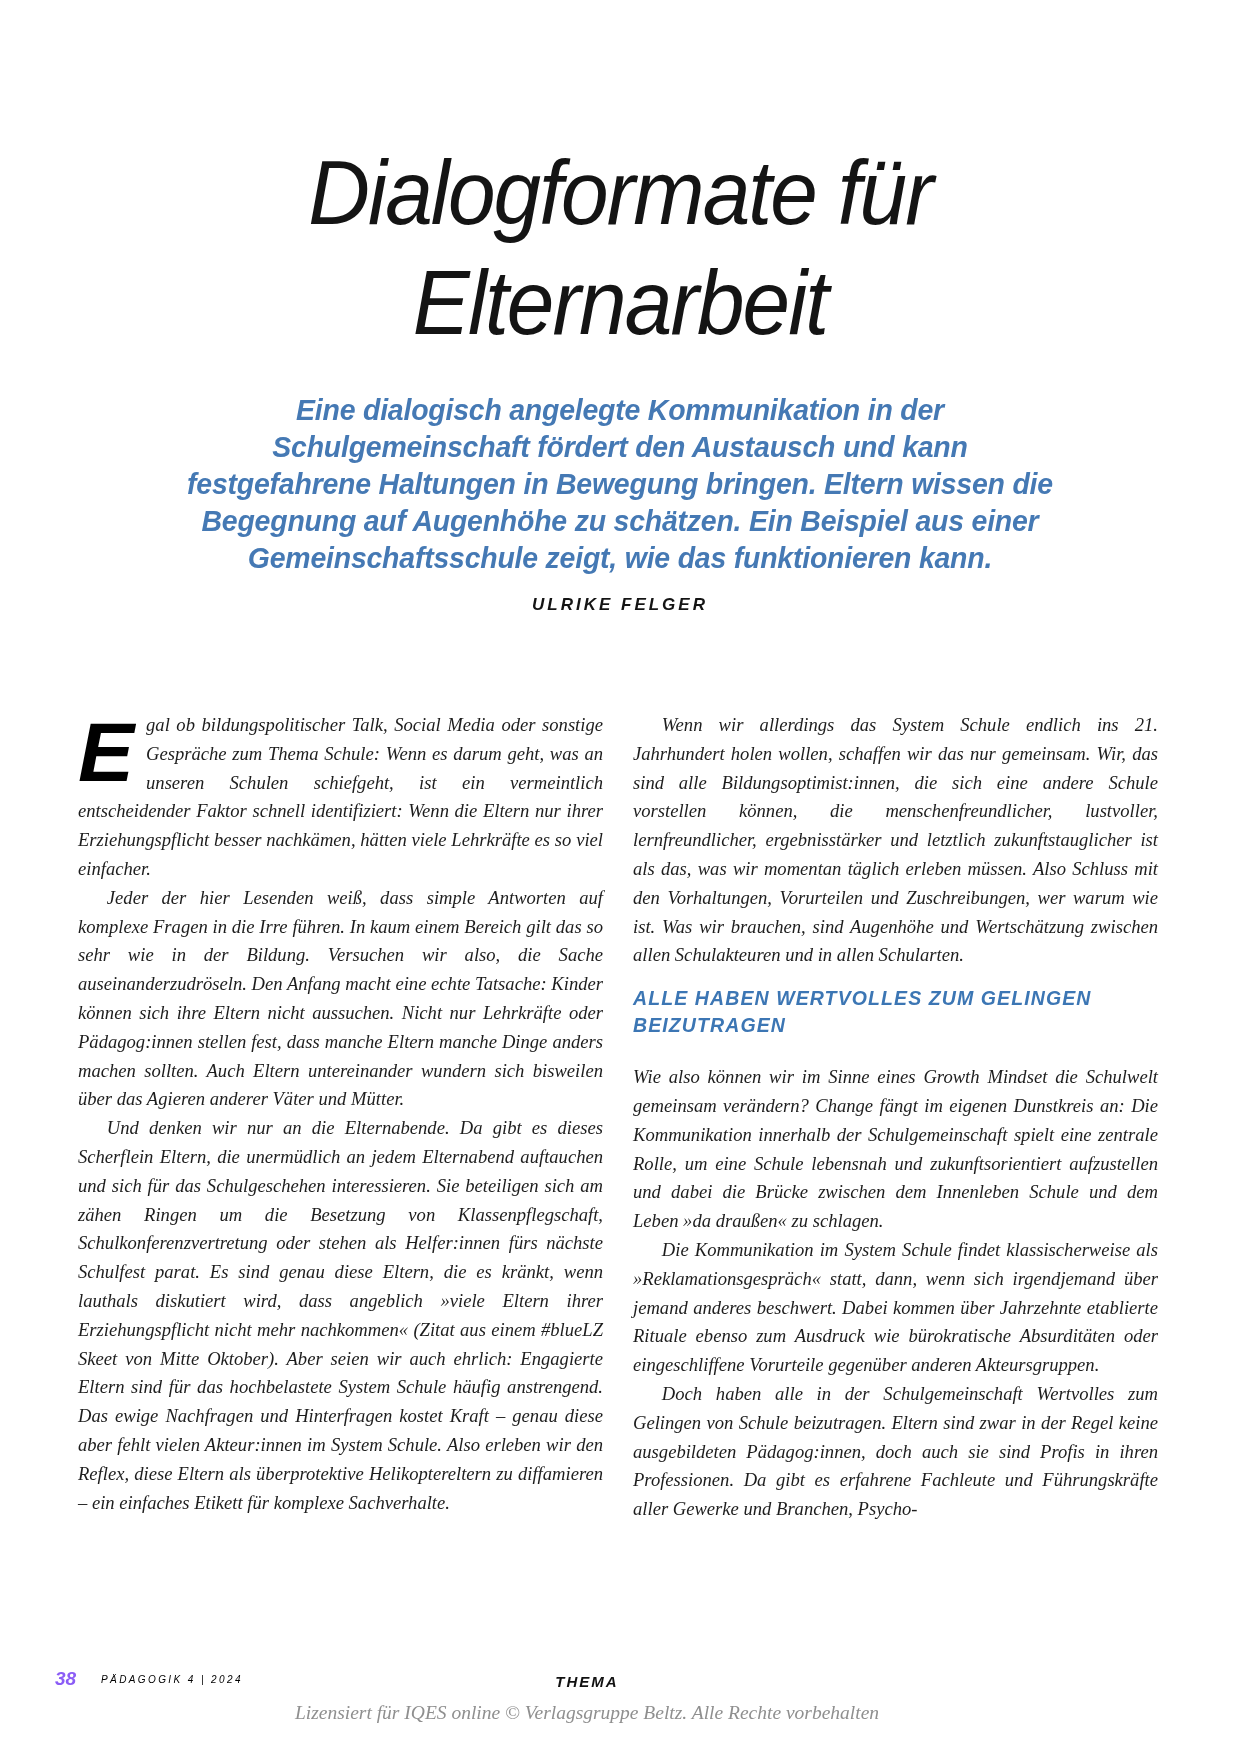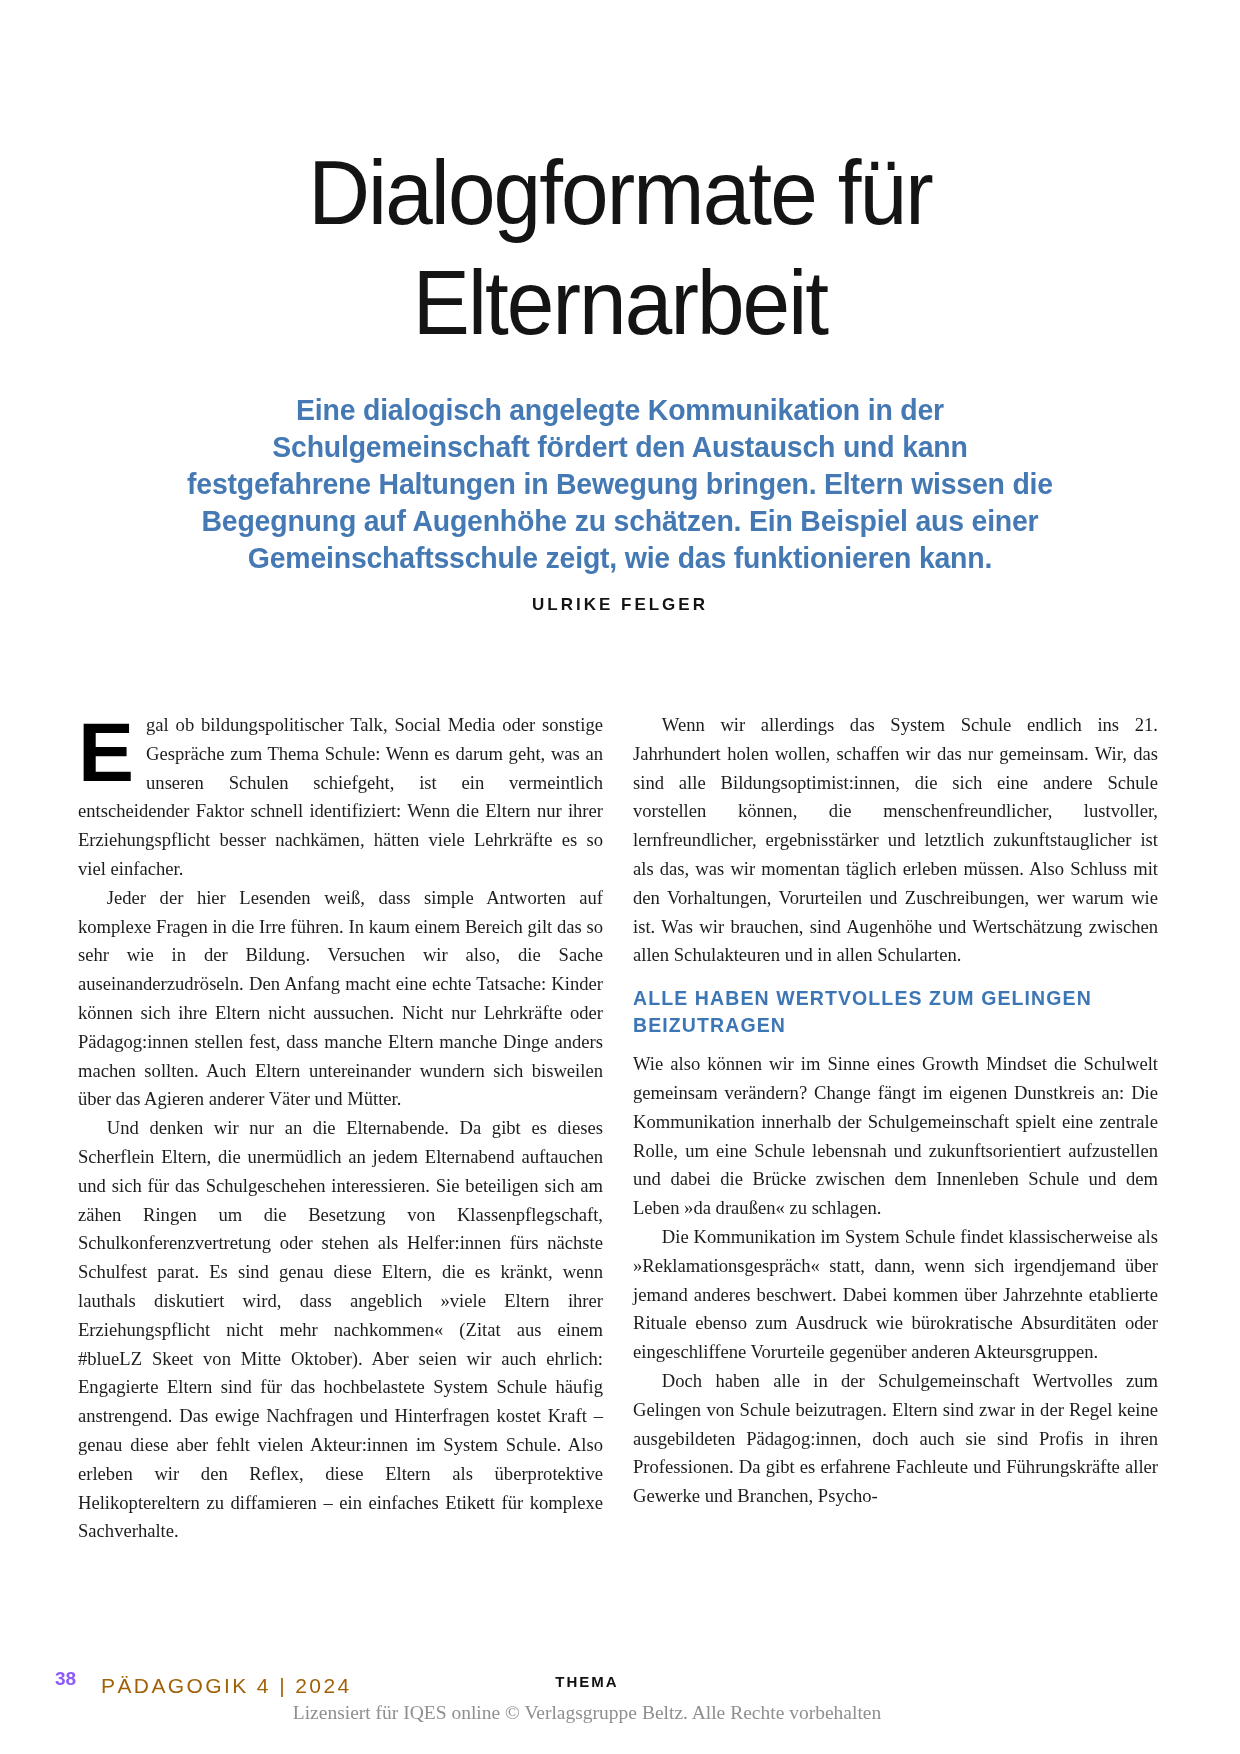--- a/index.html
+++ b/index.html
@@ -5,20 +5,21 @@
   html, body { margin: 0; padding: 0; background: #ffffff; }
   .page {
     position: relative;
     width: 1240px;
     height: 1754px;
     margin: 0 auto;
     background: #ffffff;
     overflow: hidden;
     font-family: "Liberation Serif", serif;
     color: #1d1d1d;
+    font-style: italic;
   }
 
   
   .header { padding-top: 138px; }
   .title {
     margin: 0;
     text-align: center;
     font-family: "Liberation Sans", sans-serif;
     font-weight: 500;
     font-size: 90px;
@@ -73,21 +74,21 @@
   .dropcap {
     float: left;
     font-family: "Liberation Sans", sans-serif;
     font-weight: 800;
     font-size: 84px;
     line-height: 74px;
     margin: 4px 12px 0 0;
     color: #000000;
   }
   .subheading {
-    margin: 15px 0 11px 0;
+    margin: 15px 0 24px 0;
     font-family: "Liberation Sans", sans-serif;
     font-weight: 700;
     font-size: 19.5px;
     line-height: 27px;
     letter-spacing: 1.1px;
     color: #3c76b4;
     text-align: left;
     text-indent: 0;
   }
 
@@ -107,23 +108,23 @@
     font-weight: 700;
     font-size: 19px;
     color: #8b5cf6;
   }
   .journal {
     position: absolute;
     left: 101px;
     top: 6px;
     font-family: "Liberation Sans", sans-serif;
     font-weight: 400;
-    font-size: 21px;
+    font-size: 10px;
     letter-spacing: 2.4px;
-    color: #a16207;
+    color: #000000;
   }
   .section-label {
     position: absolute;
     left: 0;
     right: 90px;
     top: 5px;
     text-align: center;
     font-family: "Liberation Sans", sans-serif;
     font-weight: 700;
     font-size: 15px;

